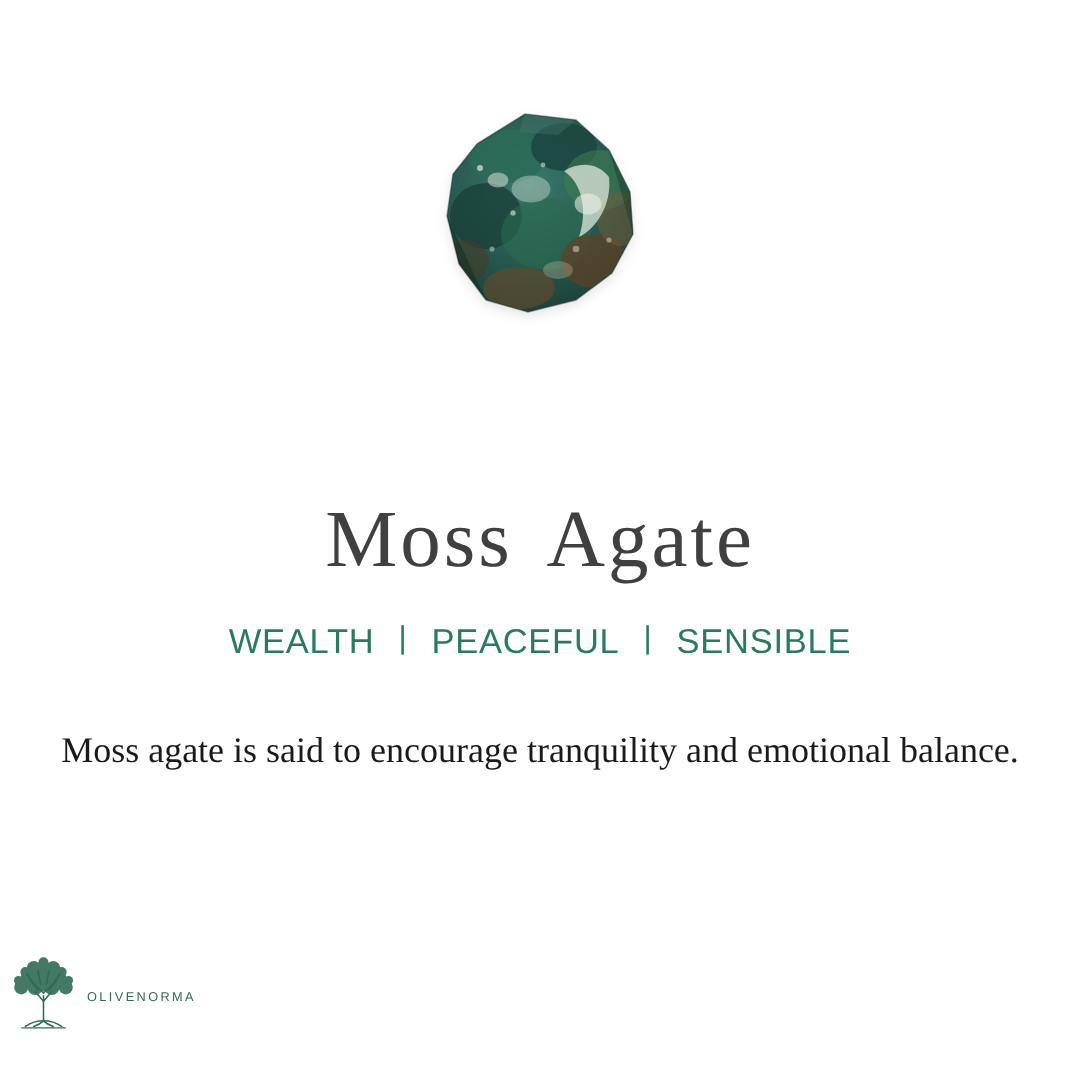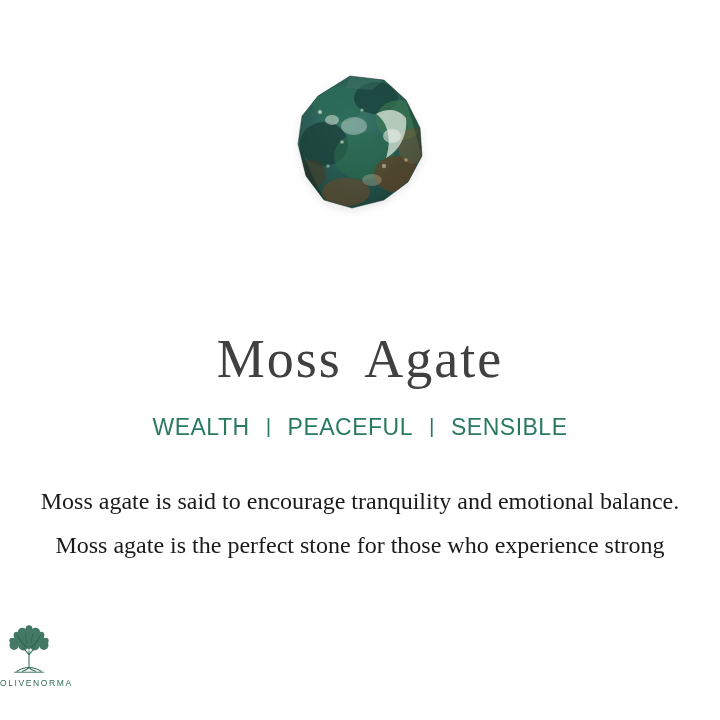--- a/index.html
+++ b/index.html
@@ -88,22 +88,21 @@
     color: #1a1a1a;
   }
 
   
   .logo-block {
     position: absolute;
     left: 0;
     right: 0;
     bottom: 32px;
     display: flex;
-    flex-direction: column;
-    align-items: flex-start;
+    align-items: center;
   }
   .logo-mark {
     width: 58px;
     height: 52px;
     display: block;
   }
   .logo-word {
     margin-top: 3px;
     font-size: 8.5px;
     letter-spacing: 1.6px;
@@ -169,21 +168,20 @@
   <div class="keywords">
     <span class="kw">WEALTH</span>
     <span class="kw-sep">|</span>
     <span class="kw">PEACEFUL</span>
     <span class="kw-sep">|</span>
     <span class="kw">SENSIBLE</span>
   </div>
 
   <div class="desc">
     <div>Moss agate is said to encourage tranquility and emotional balance.</div>
-    <div>Moss agate is the perfect stone for those who experience strong</div>
   </div>
 
   <div class="logo-block">
     <svg class="logo-mark" viewBox="0 0 60 56">
       <g stroke="#2f6b55" stroke-width="1.1" fill="none" stroke-linecap="round">
 
         <path d="M30,48 L30,30"></path>
         <path d="M30,34 L24,27"></path>
         <path d="M30,34 L36,27"></path>
         <path d="M30,28 L23,21"></path>

